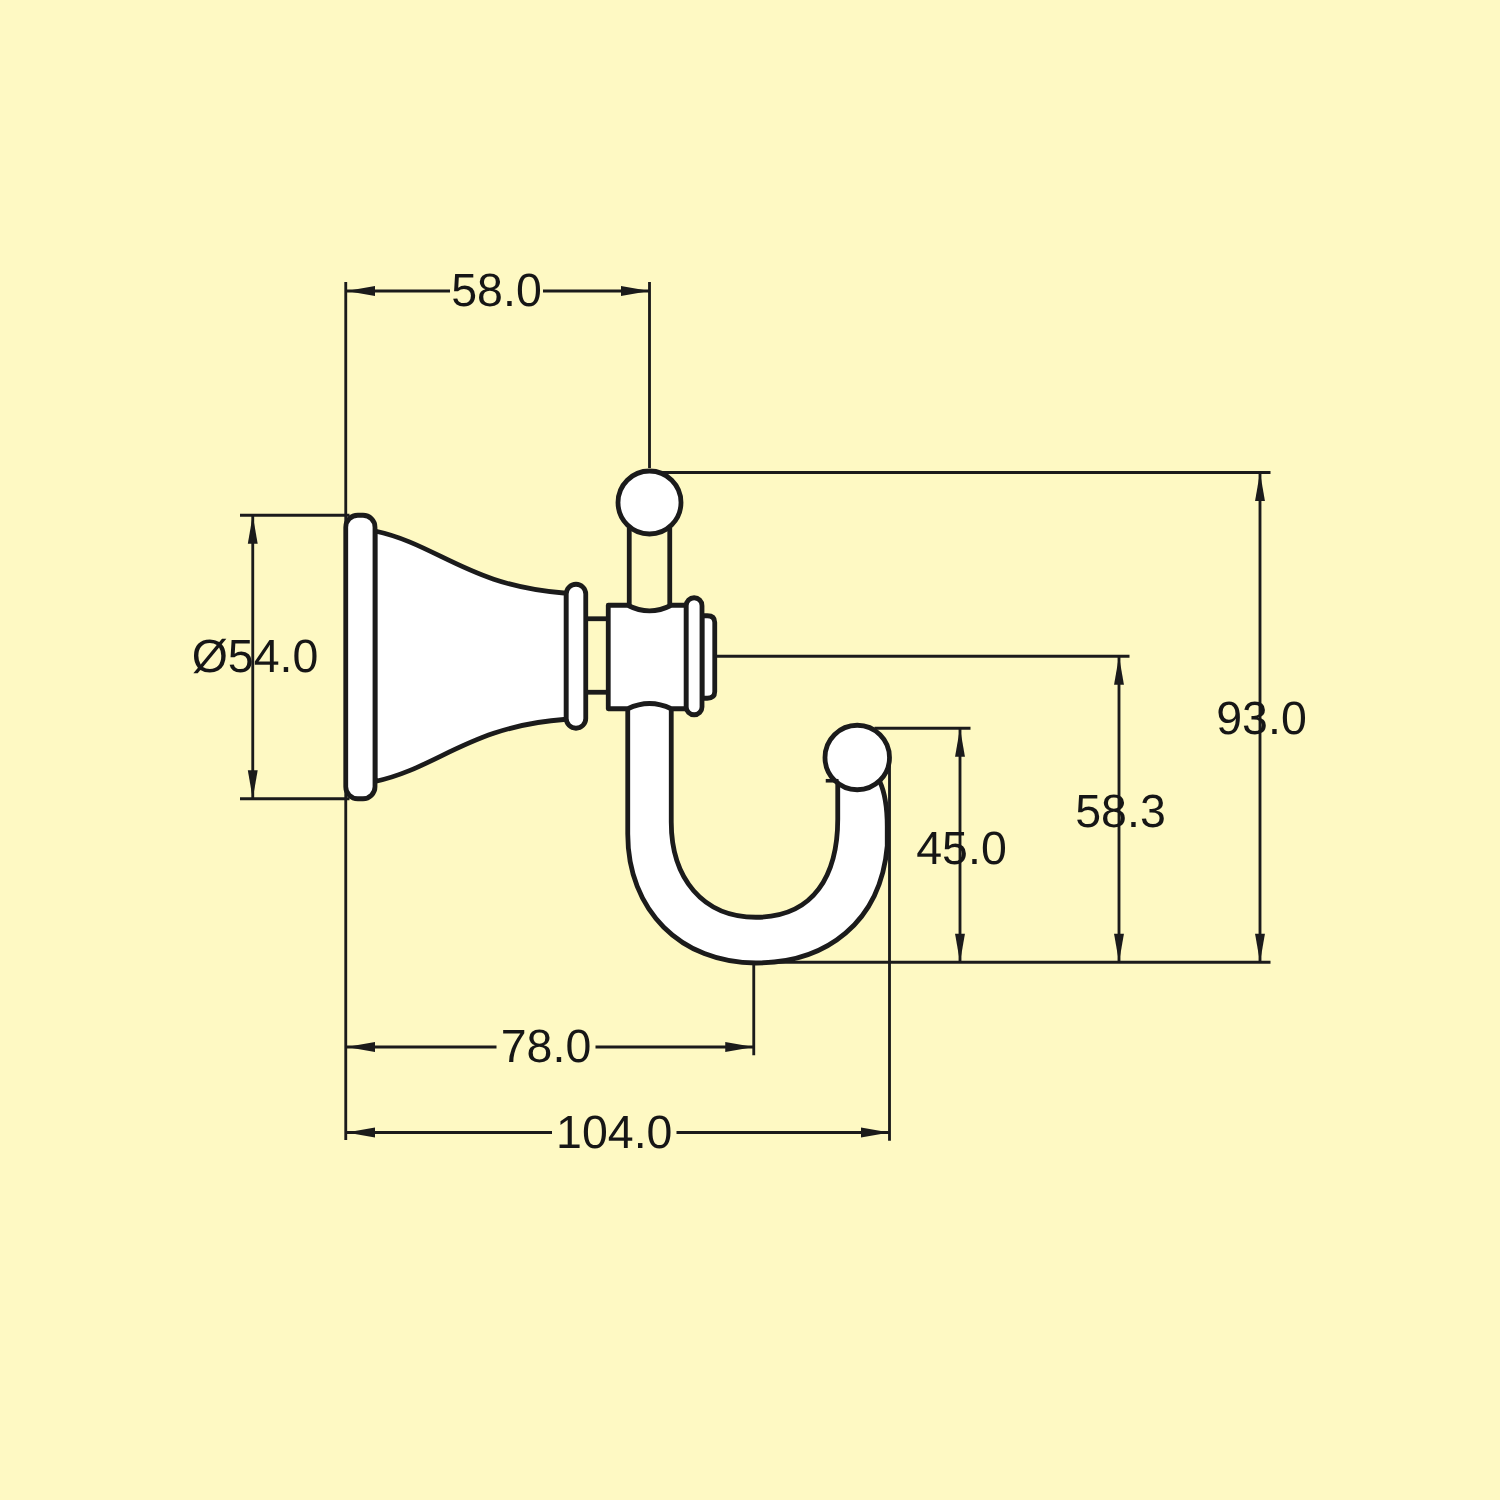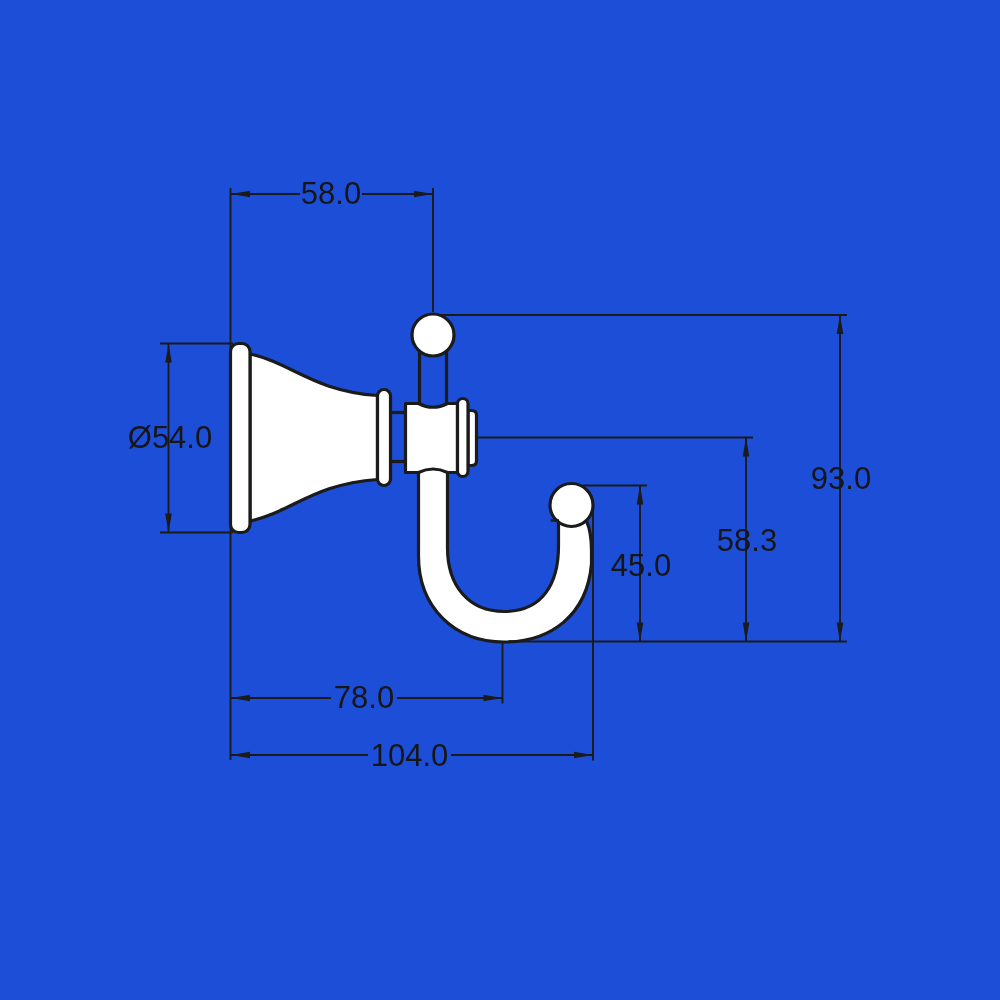--- a/index.html
+++ b/index.html
@@ -4,21 +4,21 @@
 <style>
   html, body {
     margin: 0;
     padding: 0;
     background: #ffffff;
   }
   .canvas {
     position: relative;
     width: 1000px;
     height: 1000px;
-    background: #1d4ed8;
+    background: #fef9c3;
     overflow: hidden;
     font-family: "Liberation Sans", sans-serif;
   }
   svg { display: block; }
   .obj {
     fill: #ffffff;
     stroke: #1b1b1b;
     stroke-width: 3.2;
     stroke-linejoin: round;
   }

